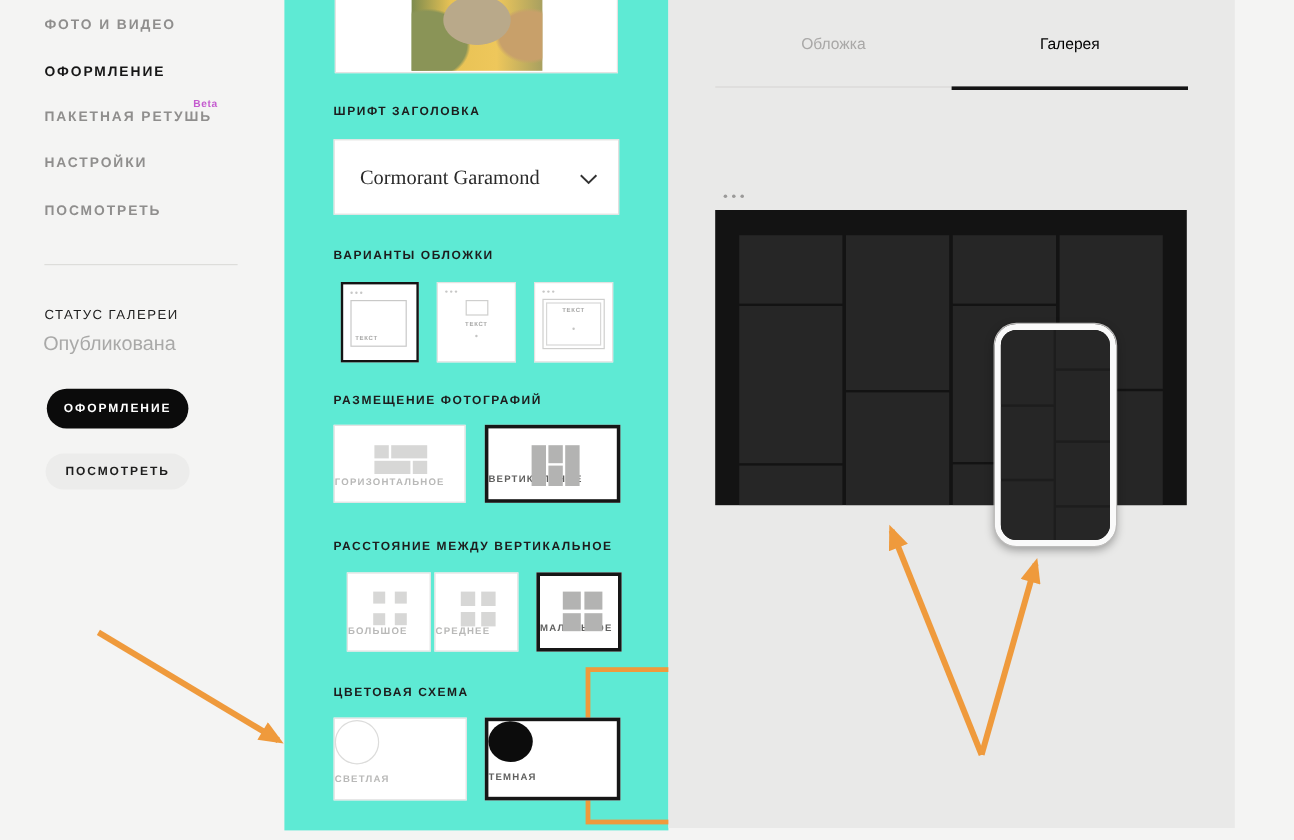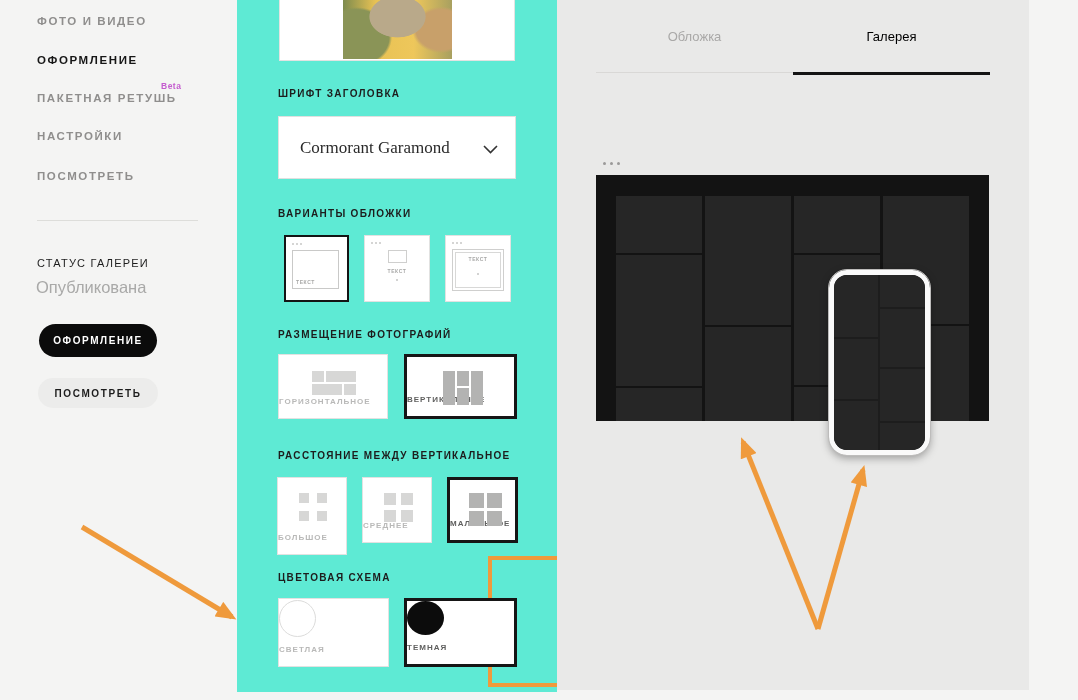--- a/index.html
+++ b/index.html
@@ -167,21 +167,21 @@
     <div style="position:absolute;top:14px;left:36px;width:41px;height:34px">
       <span class="blk" style="position:absolute;left:0;top:0;width:12px;height:34px"></span>
       <span class="blk" style="position:absolute;left:14px;top:0;width:12px;height:15px"></span>
       <span class="blk" style="position:absolute;left:14px;top:17px;width:12px;height:17px"></span>
       <span class="blk" style="position:absolute;left:28px;top:0;width:12px;height:34px"></span>
     </div>
     <span class="opt-label">ВЕРТИКАЛЬНОЕ</span>
   </div>
 
   <div class="sec-label" style="top:450px">РАССТОЯНИЕ МЕЖДУ ВЕРТИКАЛЬНОЕ</div>
-  <div class="opt-card" style="left:40px;top:477px;width:70px;height:78px">
+  <div class="opt-card" style="left:52px;top:477px;width:70px;height:66px">
     <div style="position:absolute;top:15px;left:21px;display:grid;grid-template-columns:10px 10px;gap:8px">
       <span class="blk" style="height:10px"></span>
         <span class="blk" style="height:10px"></span>
         <span class="blk" style="height:10px"></span>
         <span class="blk" style="height:10px"></span>
     </div>
     <span class="opt-label">БОЛЬШОЕ</span>
   </div>
   <div class="opt-card" style="left:125px;top:477px;width:70px;height:66px">
     <div style="position:absolute;top:15px;left:21px;display:grid;grid-template-columns:12px 12px;gap:5px">

